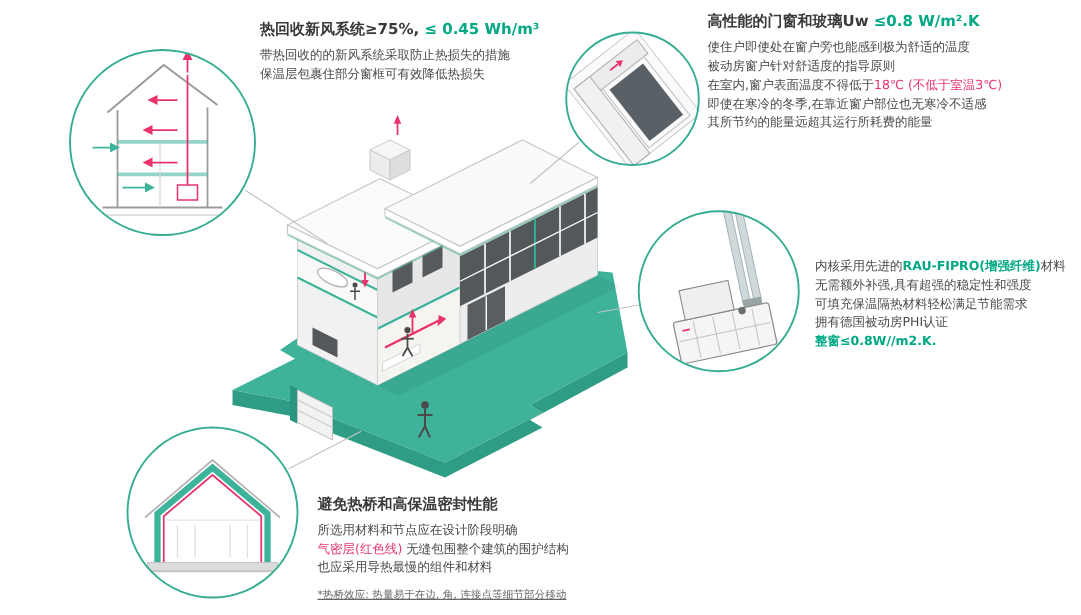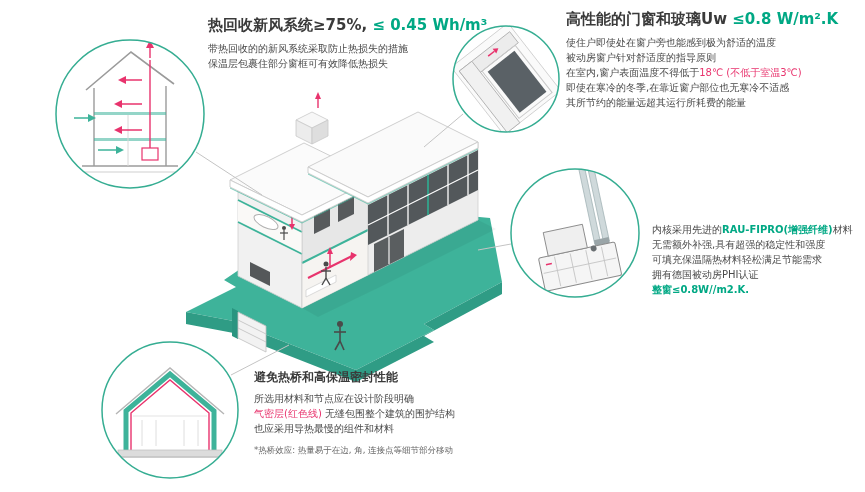--- a/index.html
+++ b/index.html
@@ -1,26 +1,26 @@
 <!DOCTYPE html>
 <html><head>
 <meta charset="utf-8">
 <style>
   html,body{margin:0;padding:0;background:#fff;}
   .stage{position:relative;width:865px;height:492px;background:#ffffff;overflow:hidden;
          font-family:"DejaVu Sans","Liberation Sans",sans-serif;color:#3a3a3a;}
   .illus{position:absolute;left:0;top:0;}
   .callout{position:absolute;}
-  .c-title{font-size:15px;font-weight:bold;color:#3a3a3a;line-height:1.3;}
+  .c-title{font-size:12px;font-weight:bold;color:#3a3a3a;line-height:1.3;}
   .c-body{font-size:10px;color:#4a4a4a;line-height:1.5;margin-top:5px;}
   .green{color:#00a884;}
   .red{color:#e8336d;}
   .bold{font-weight:bold;}
   .gap{margin-top:7px;}
-  .footnote{font-size:8.5px;color:#666;margin-top:8px;}
+  .footnote{font-size:8.5px;color:#666;margin-top:8px;text-decoration:underline;}
   .thermal .c-title{font-size:12px;}
 </style>
 </head>
 <body>
 
 <div class="stage">
 
 <svg class="illus" width="865" height="492" viewBox="0 0 865 492">
   <defs>
     <clipPath id="clipC1">
@@ -226,30 +226,30 @@
   <div class="c-body">
     <div>使住户即使处在窗户旁也能感到极为舒适的温度</div>
     <div>被动房窗户针对舒适度的指导原则</div>
     <div><span>在室内,窗户表面温度不得低于</span><span class="red">18℃</span><span class="red"> (不低于室温3℃)</span></div>
     <div>即使在寒冷的冬季,在靠近窗户部位也无寒冷不适感</div>
     <div>其所节约的能量远超其运行所耗费的能量</div>
   </div>
 </div>
 
 <div class="callout" style="left:652px;top:206px;width:212px;">
-  <div class="c-body" style="margin-top:16px;">
+  <div class="c-body" style="margin-top:0;">
     <div><span>内核采用先进的</span><span class="green bold">RAU-FIPRO(增强纤维)</span><span>材料</span></div>
     <div>无需额外补强,具有超强的稳定性和强度</div>
     <div>可填充保温隔热材料轻松满足节能需求</div>
     <div>拥有德国被动房PHI认证</div>
     <div class="green bold">整窗≤0.8W//m2.K.</div>
   </div>
 </div>
 
-<div class="callout thermal" style="left:254px;top:370px;width:340px;">
+<div class="callout thermal" style="left:254px;top:396px;width:340px;">
   <div class="c-title">避免热桥和高保温密封性能</div>
   <div class="c-body">
     <div>所选用材料和节点应在设计阶段明确</div>
     <div><span class="red">气密层(红色线)</span><span> 无缝包围整个建筑的围护结构</span></div>
     <div>也应采用导热最慢的组件和材料</div>
     <div class="footnote">*热桥效应: 热量易于在边, 角, 连接点等细节部分移动</div>
   </div>
 </div>
 
 </div>

